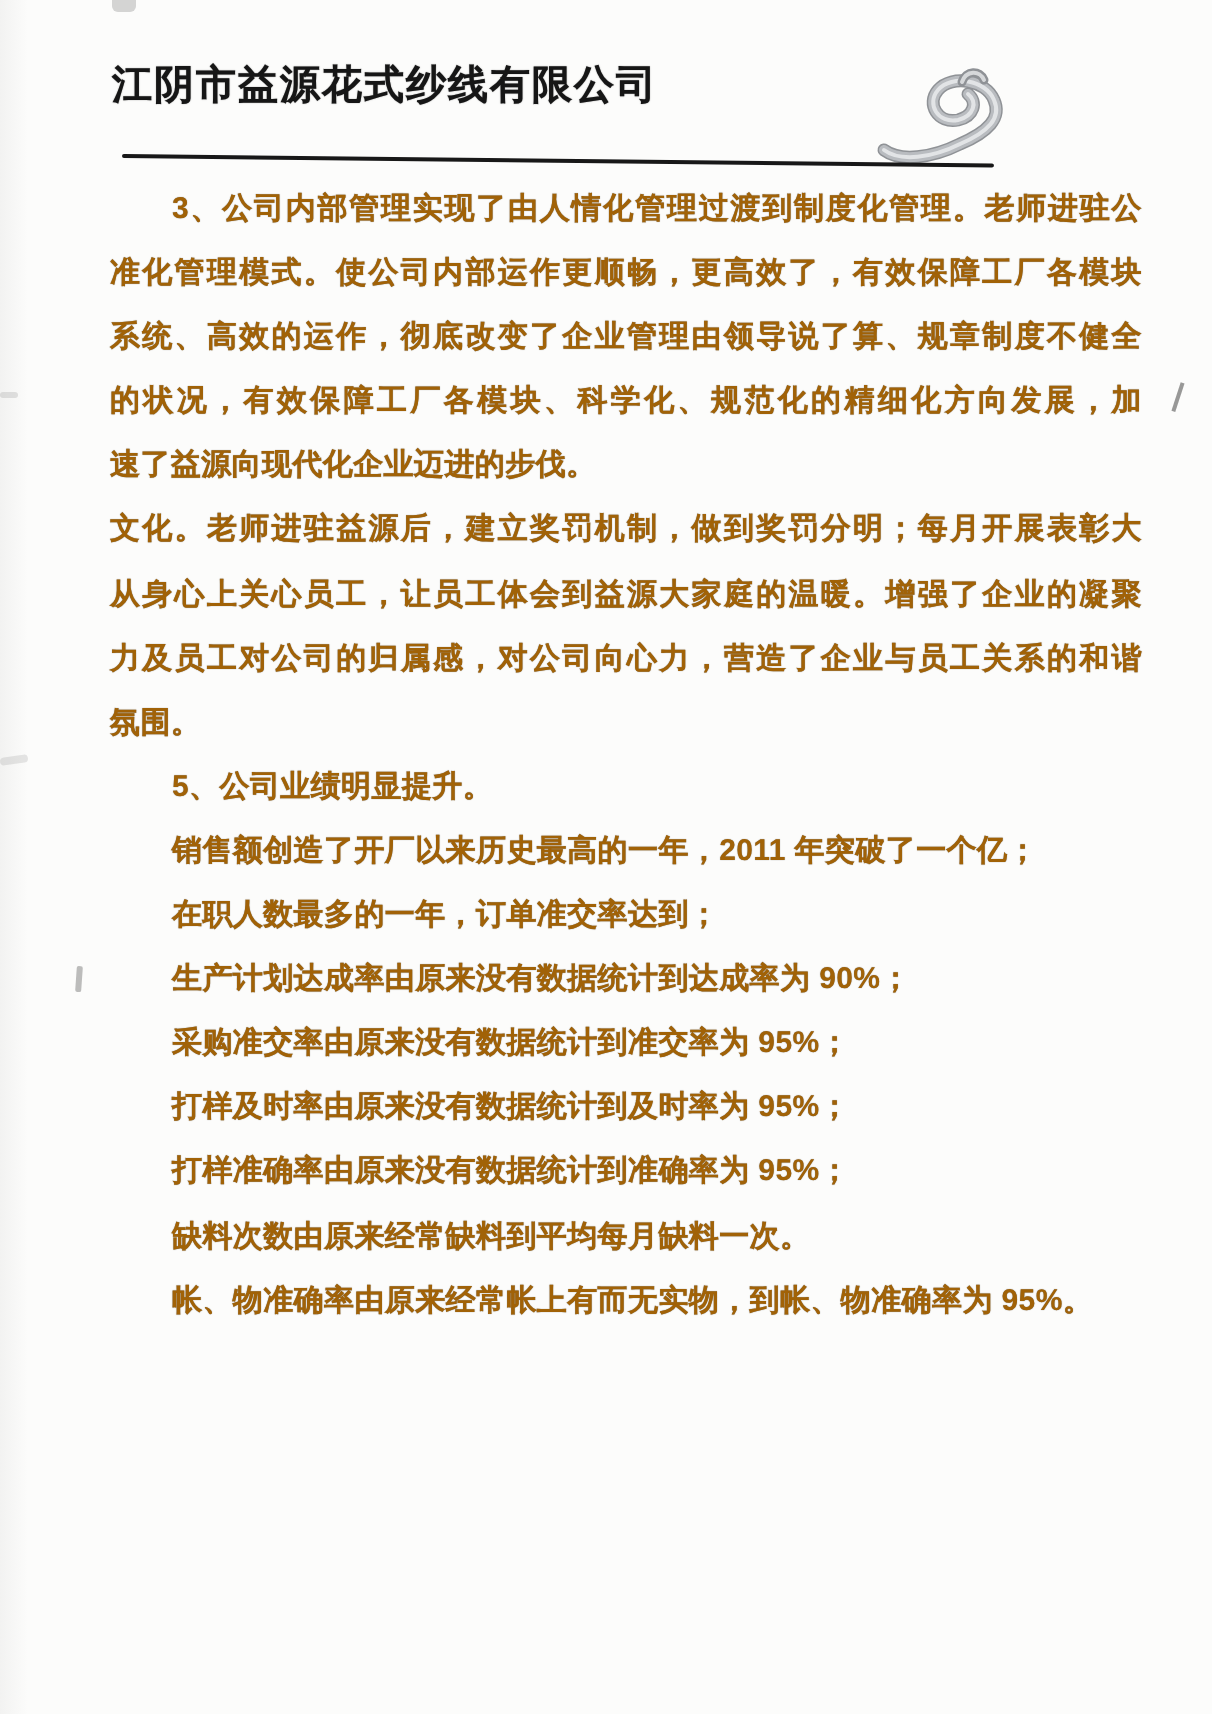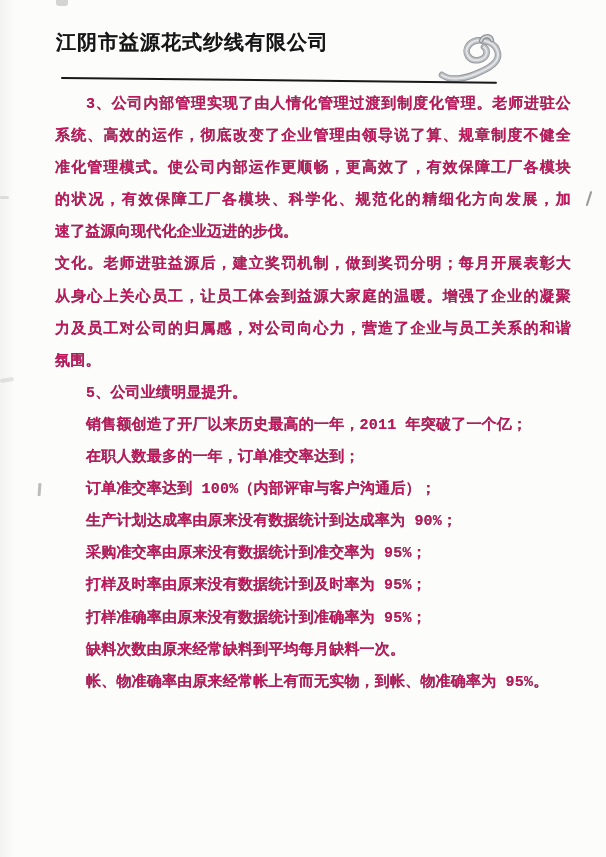--- a/index.html
+++ b/index.html
@@ -3,21 +3,21 @@
 <meta charset="utf-8">
 <style>
   html, body { margin: 0; padding: 0; background: #e8e8e6; }
   .page {
     position: relative;
     width: 606px;
     height: 857px;
     margin: 0 auto;
     background: #fcfcfb;
     overflow: hidden;
-    font-family: Liberation Mono, monospace;
+    font-family: Liberation Sans, sans-serif;
   }
   
   .page::before {
     content: "";
     position: absolute;
     left: 0; top: 0; bottom: 0;
     width: 14px;
     background: linear-gradient(to right, rgba(60,60,60,0.05), rgba(60,60,60,0));
     pointer-events: none;
   }
@@ -48,21 +48,21 @@
     background: #181818;
     border-radius: 2px;
     transform: rotate(0.62deg);
     transform-origin: 0 50%;
   }
   .content {
     position: absolute;
     left: 55px;
     top: 89px;
     width: 516px;
-    color: #be185d;
+    color: #a16207;
   }
   .line {
     font-size: 15px;
     font-weight: 600;
     line-height: 32.1px;
     height: 32.1px;
     letter-spacing: 0.2px;
     text-shadow: 0 0 0.5px rgba(25,25,25,0.6);
   }
   .justify { text-align: justify; text-align-last: justify; }
@@ -91,41 +91,40 @@
       <path d="M 45 16 C 47 10, 54 10, 56 15" stroke="#d6d8da" stroke-width="2"></path>
     </g>
   </svg>
 
   <div class="header-rule"></div>
 
   <div class="content">
 
     <div>
       <div class="line justify indent">3、公司内部管理实现了由人情化管理过渡到制度化管理。老师进驻公</div>
+      <div class="line justify">准化管理模式。使公司内部运作更顺畅，更高效了，有效保障工厂各模块</div>
       <div class="line justify">系统、高效的运作，彻底改变了企业管理由领导说了算、规章制度不健全</div>
-      <div class="line justify">准化管理模式。使公司内部运作更顺畅，更高效了，有效保障工厂各模块</div>
       <div class="line justify">的状况，有效保障工厂各模块、科学化、规范化的精细化方向发展，加</div>
       <div class="line">速了益源向现代化企业迈进的步伐。</div>
     </div>
 
     <div>
       <div class="line justify">文化。老师进驻益源后，建立奖罚机制，做到奖罚分明；每月开展表彰大</div>
       <div class="line justify">从身心上关心员工，让员工体会到益源大家庭的温暖。增强了企业的凝聚</div>
       <div class="line justify">力及员工对公司的归属感，对公司向心力，营造了企业与员工关系的和谐</div>
       <div class="line">氛围。</div>
     </div>
 
     <div>
       <div class="line indent">5、公司业绩明显提升。</div>
     </div>
 
     <div>
       <div class="line indent">销售额创造了开厂以来历史最高的一年，2011 年突破了一个亿；</div>
       <div class="line indent">在职人数最多的一年，订单准交率达到；</div>
-      <div class="line indent">订单准交率达到 100%（内部评审与客户沟通后）；</div>
       <div class="line indent">生产计划达成率由原来没有数据统计到达成率为 90%；</div>
       <div class="line indent">采购准交率由原来没有数据统计到准交率为 95%；</div>
       <div class="line indent">打样及时率由原来没有数据统计到及时率为 95%；</div>
       <div class="line indent">打样准确率由原来没有数据统计到准确率为 95%；</div>
       <div class="line indent">缺料次数由原来经常缺料到平均每月缺料一次。</div>
       <div class="line indent">帐、物准确率由原来经常帐上有而无实物，到帐、物准确率为 95%。</div>
     </div>
 
   </div>
 

